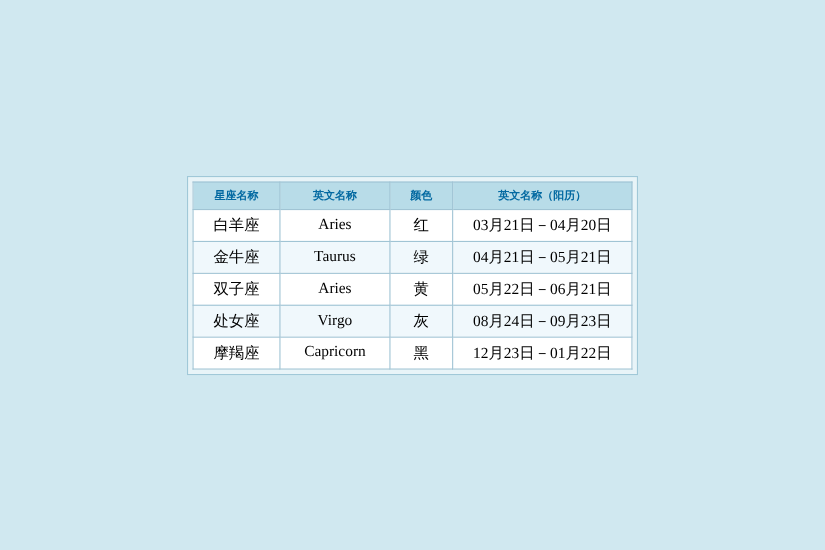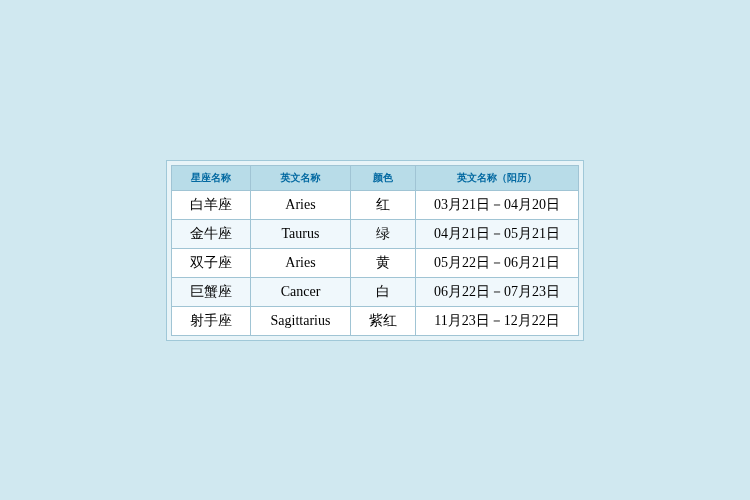--- a/index.html
+++ b/index.html
@@ -75,26 +75,26 @@
           <td class="col-color">绿</td>
           <td class="col-date">04月21日－05月21日</td>
         </tr>
         <tr>
           <td class="col-zh">双子座</td>
           <td class="col-en">Aries</td>
           <td class="col-color">黄</td>
           <td class="col-date">05月22日－06月21日</td>
         </tr>
         <tr>
-          <td class="col-zh">巨蟹座</td>
-          <td class="col-en">Cancer</td>
-          <td class="col-color">白</td>
-          <td class="col-date">06月22日－07月23日</td>
+          <td class="col-zh">处女座</td>
+          <td class="col-en">Virgo</td>
+          <td class="col-color">灰</td>
+          <td class="col-date">08月24日－09月23日</td>
         </tr>
         <tr>
-          <td class="col-zh">射手座</td>
-          <td class="col-en">Sagittarius</td>
-          <td class="col-color">紫红</td>
-          <td class="col-date">11月23日－12月22日</td>
+          <td class="col-zh">摩羯座</td>
+          <td class="col-en">Capricorn</td>
+          <td class="col-color">黑</td>
+          <td class="col-date">12月23日－01月22日</td>
         </tr>
       </tbody>
   </table>
 </div>
 
 </body></html>

